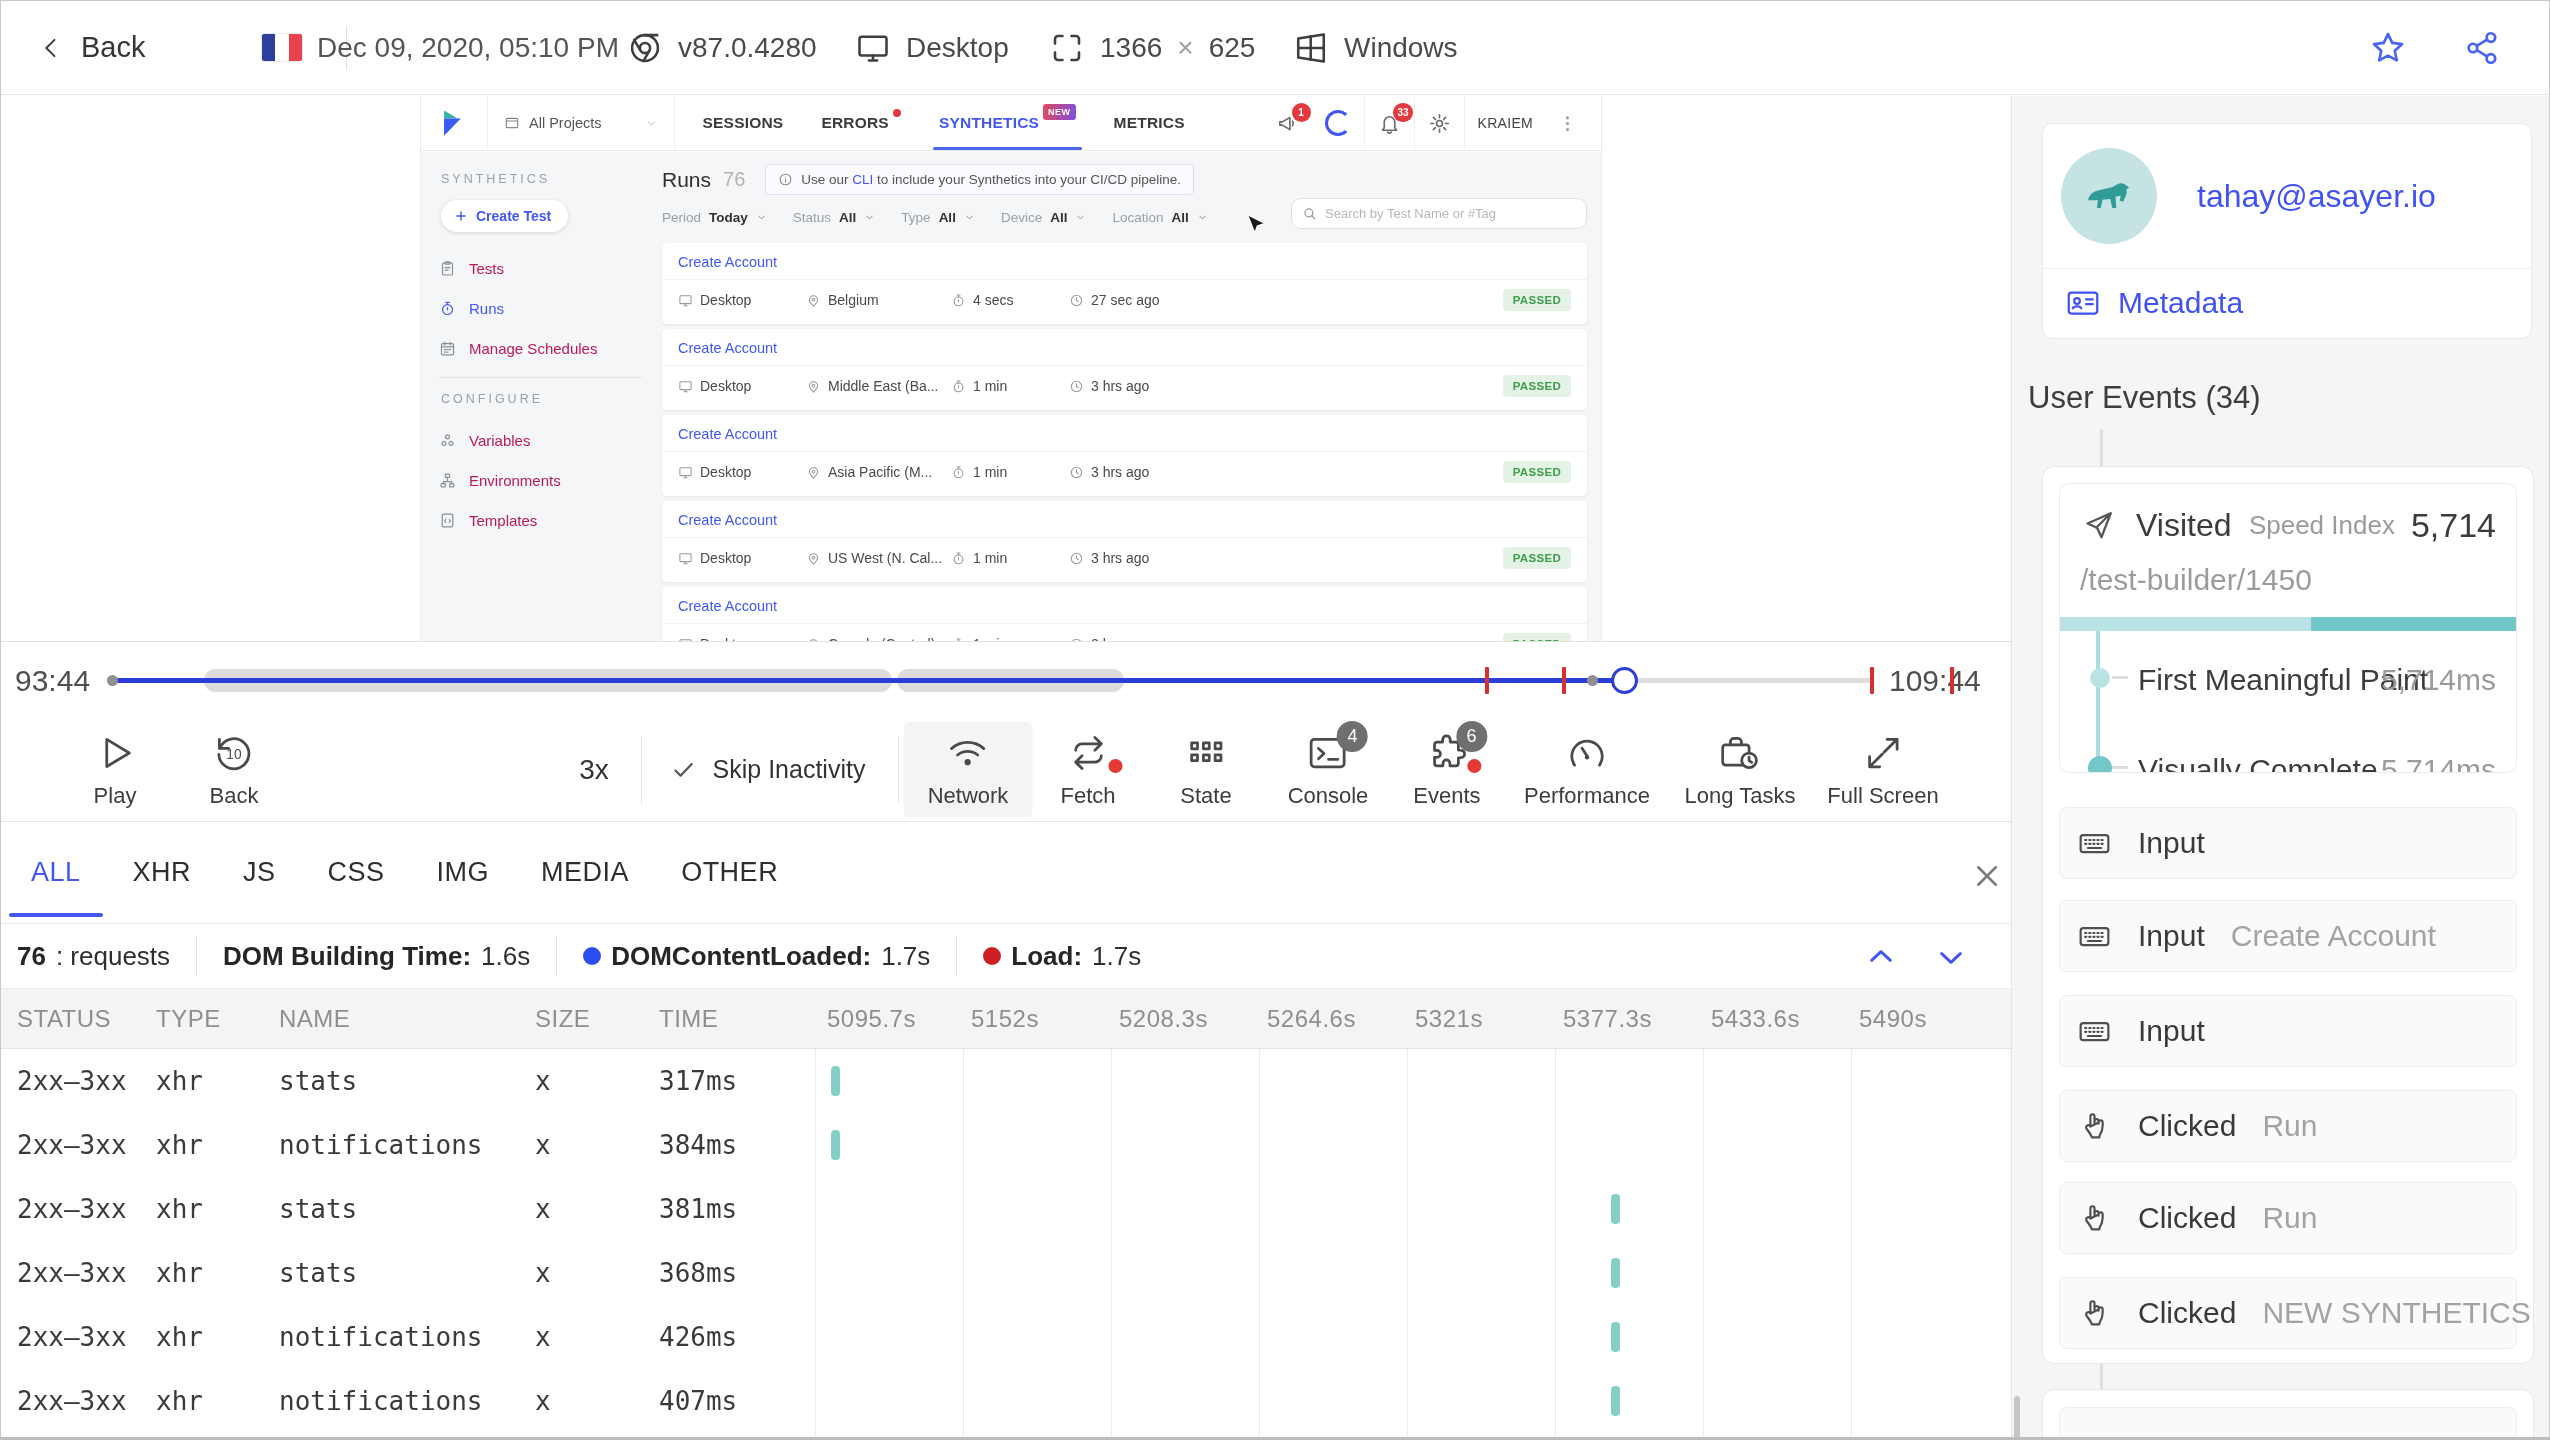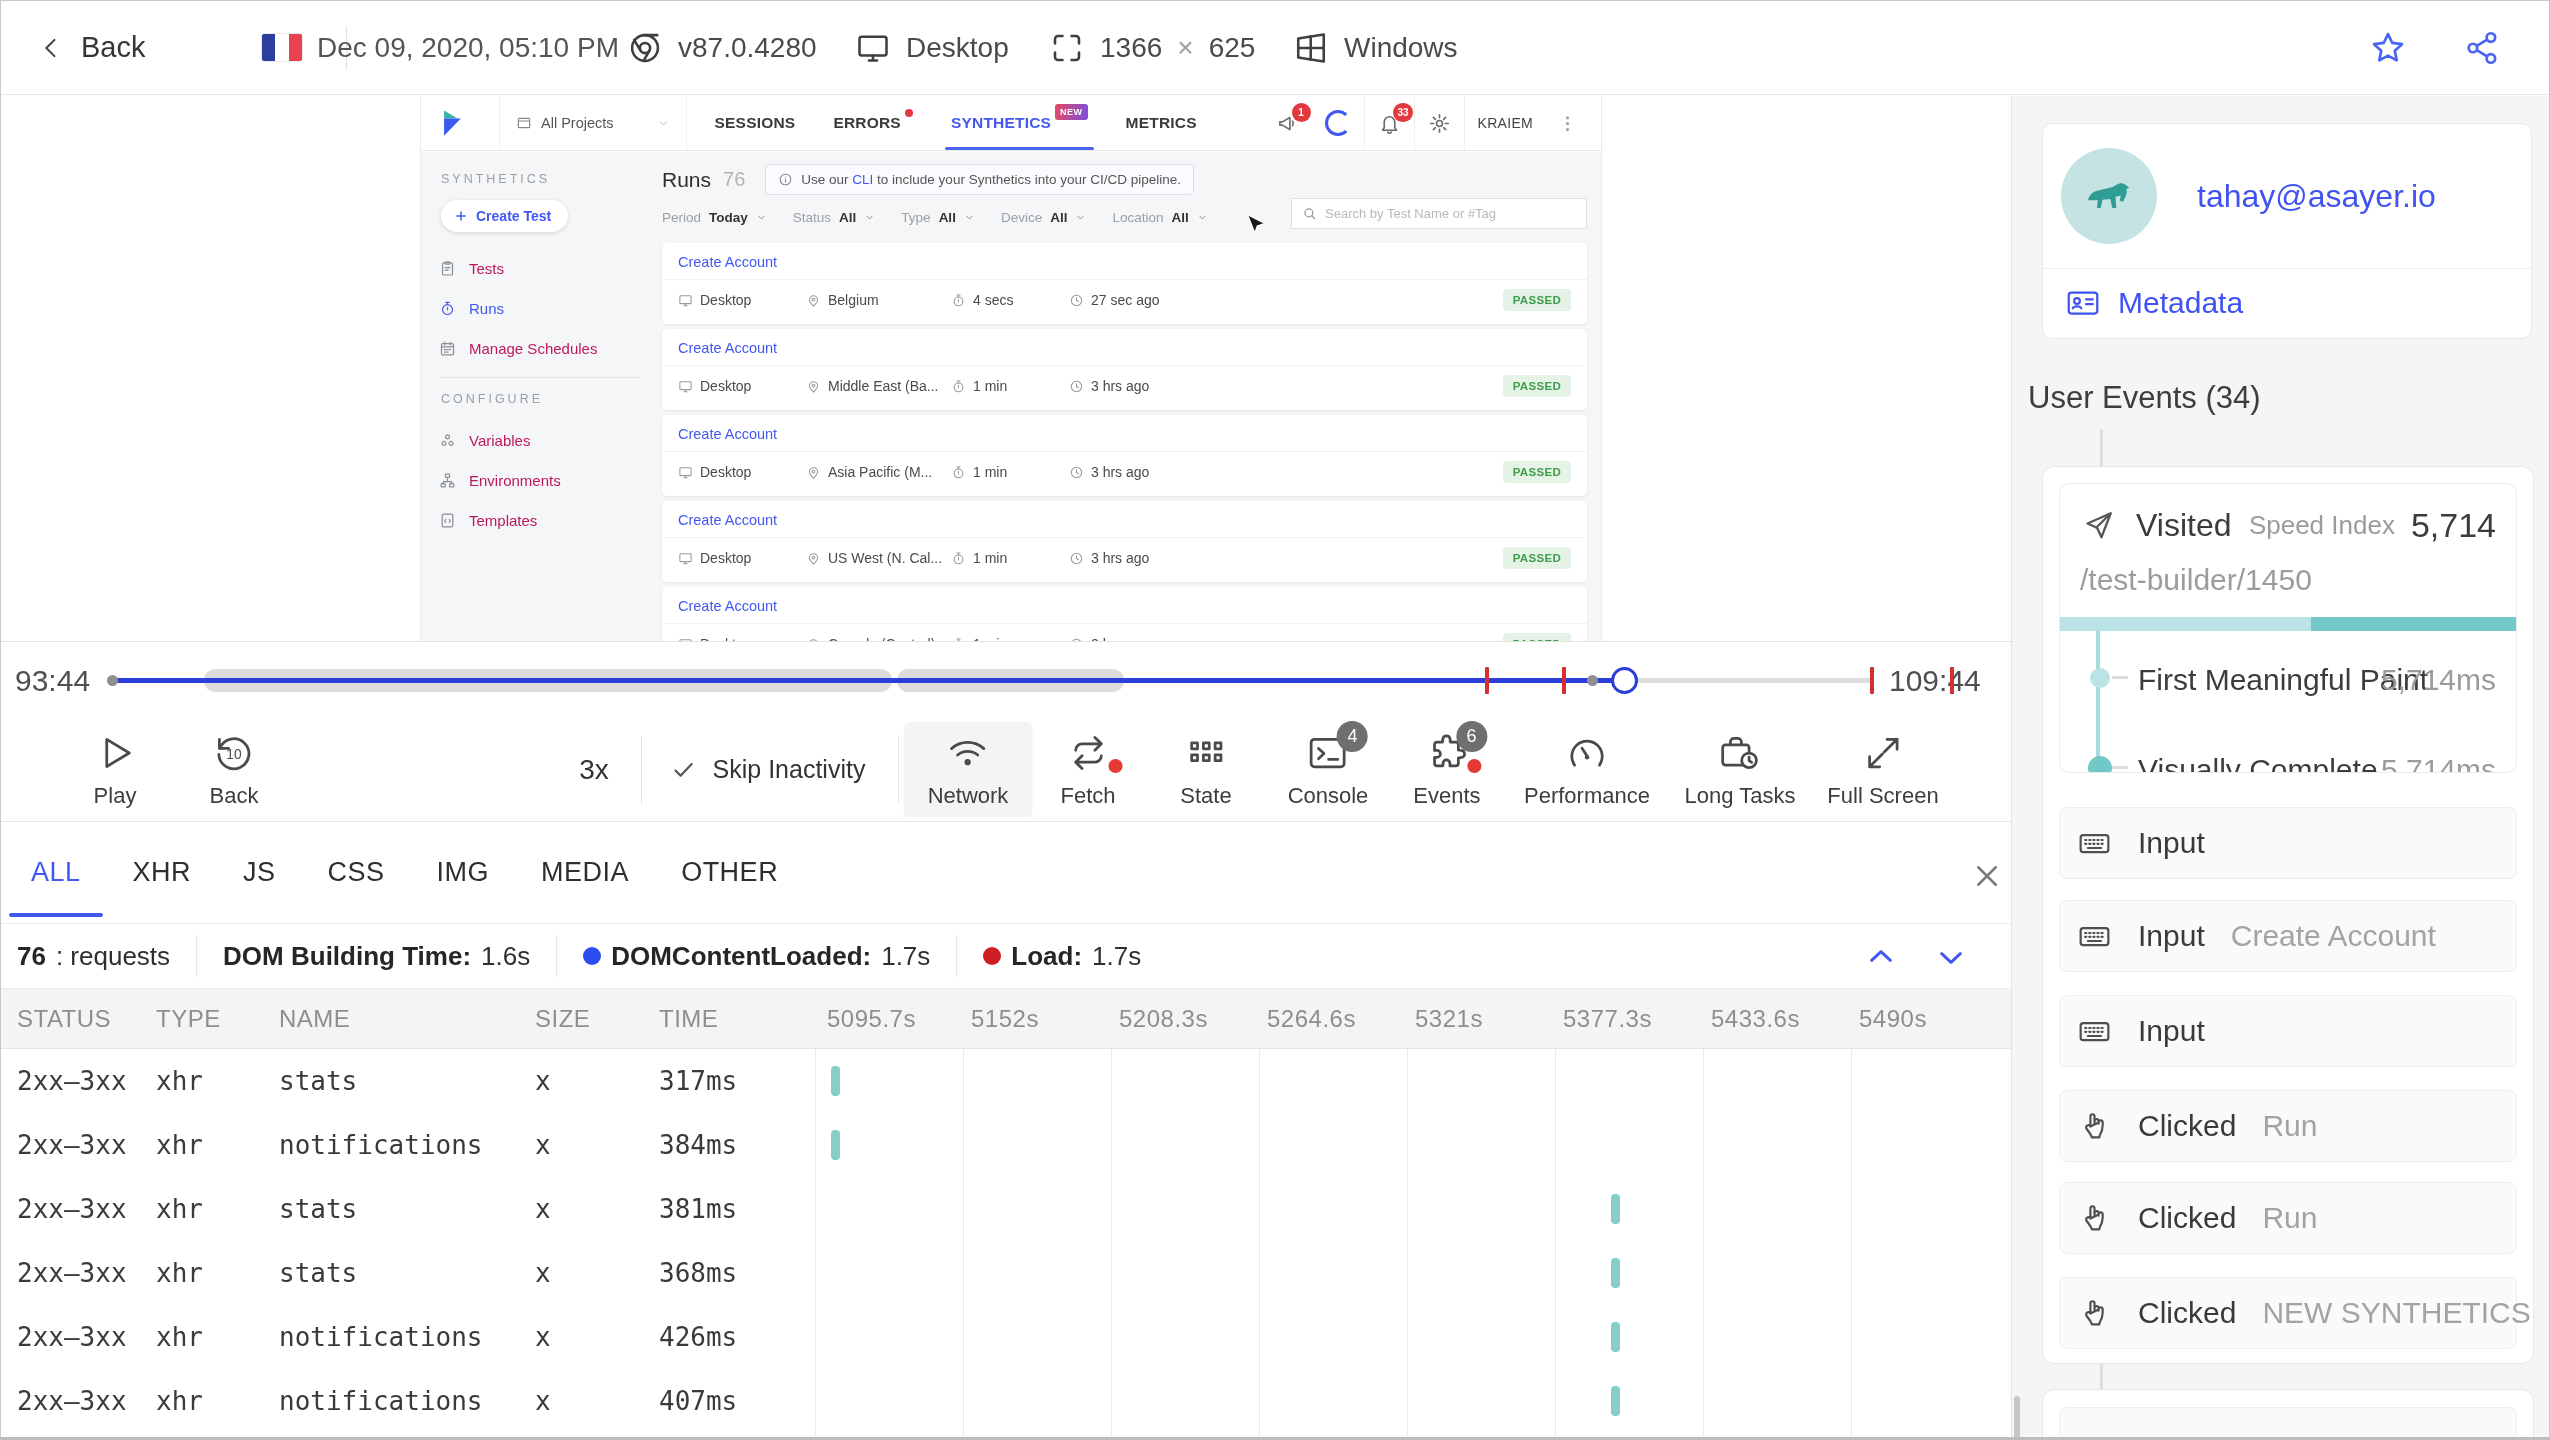--- a/index.html
+++ b/index.html
@@ -27,21 +27,21 @@
   .tb-os{left:1292px}
   .tb-action{top:22px;height:50px;width:50px;align-items:center;justify-content:center;color:#4864f4;cursor:pointer}
   .tb-action .ic{width:38px;height:38px;color:#4864f4}
   .tb-star{left:2362px}.tb-share{left:2456px}
 
   
   .stage{position:absolute;top:95px;left:0;width:2010px;height:545px;background:#fff;overflow:hidden}
   .app{position:absolute;left:420px;top:0;width:1180px;height:545px;background:#fff;box-shadow:0 0 0 1px rgba(0,0,0,.08);overflow:hidden}
   .app-nav{height:55px;display:flex;align-items:center;border-bottom:1px solid #e8e8e8;padding:0 12px;background:#fff}
   .app-logo{width:34px;height:34px;margin-left:4px}
-  .proj{height:100%;display:flex;align-items:center;gap:9px;margin-left:28px;padding:0 16px;border-left:1px solid #f0f0f0;border-right:1px solid #f0f0f0;color:#555;font-size:14.5px;cursor:pointer}
+  .proj{height:100%;display:flex;align-items:center;gap:9px;margin-left:16px;padding:0 16px;border-left:1px solid #f0f0f0;border-right:1px solid #f0f0f0;color:#555;font-size:14.5px;cursor:pointer}
   .proj .ic{width:16px;height:16px;color:#888}
   .proj .chev{width:13px;height:13px;margin-left:34px;color:#b5b5b5}
   .app-tabs{display:flex;height:100%;margin-left:28px;gap:38px;align-items:center}
   .app-tab{position:relative;display:flex;align-items:center;gap:4px;font-size:15.5px;font-weight:700;color:#3a3a3a;letter-spacing:.2px;height:100%;cursor:pointer}
   .app-tab.active{color:#4257ef}
   .app-tab.active::after{content:"";position:absolute;left:-6px;right:-6px;bottom:0;height:3.5px;background:#4c66f0;border-radius:3px}
   .tab-dot{width:8px;height:8px;border-radius:50%;background:#e3383d;align-self:flex-start;margin-top:13px}
   .tab-new{background:linear-gradient(100deg,#e5485f,#7d4fe0);color:#fff;font-size:9px;font-weight:700;padding:3px 5px;border-radius:3px;align-self:flex-start;margin-top:8px;letter-spacing:.5px}
   .app-nav-right{margin-left:auto;display:flex;align-items:center;height:100%}
   .anr{position:relative;display:flex;align-items:center;justify-content:center;height:100%;padding:0 13px;color:#6b6b6b;cursor:pointer}
@@ -66,21 +66,21 @@
   .runs-title{font-size:21px;color:#2f2f2f}
   .runs-count{font-size:20px;color:#b3b3b3}
   .cli-banner{display:flex;align-items:center;gap:8px;border:1px solid #dcdcf2;background:#fbfbff;border-radius:5px;padding:7px 12px;font-size:13.5px;color:#555;margin-left:8px}
   .cli-banner .ic{width:15px;height:15px;color:#888}
   .cli-banner .link{color:#4257ef;cursor:pointer}
   .filters{display:flex;align-items:center;gap:26px;margin-top:15px;font-size:13.5px}
   .flt{display:flex;gap:8px;align-items:center;cursor:pointer}
   .flt .lab{color:#9aa0a6}
   .flt .val{color:#333;font-weight:700}
   .flt .ic{width:11px;height:11px;color:#777}
-  .app-search{position:absolute;top:46px;right:14px;width:296px;height:31px;border:1px solid #e0e0e0;border-radius:1px;background:#fff;display:flex;align-items:center;padding:0 10px;gap:8px}
+  .app-search{position:absolute;top:46px;right:14px;width:296px;height:31px;border:1px solid #e0e0e0;border-radius:10px;background:#fff;display:flex;align-items:center;padding:0 10px;gap:8px}
   .app-search .ic{width:15px;height:15px;color:#999}
   .app-search input{border:0;outline:0;flex:1;font-size:13px;color:#555;font-family:inherit;background:transparent}
   .runs-list{margin-top:18px}
   .run-card{background:#fff;border-radius:5px;box-shadow:0 1px 3px rgba(0,0,0,.07);margin-bottom:5px;height:81px;overflow:hidden}
   .run-title{padding:11px 16px 9px;font-size:14.5px;color:#4257ef;border-bottom:1px solid #f1f1f1;cursor:pointer}
   .run-row{display:flex;align-items:center;height:40px;padding:0 16px;font-size:14px;color:#4a4a4a}
   .cellc{display:flex;align-items:center;gap:7px}
   .cellc .ic{width:15px;height:15px;color:#9a9a9a}
   .c-dev{width:128px}.c-loc{width:145px}.c-dur{width:118px}.c-ago{flex:1}
   .pass{margin-left:auto;background:#e4f3e6;color:#3f9e4d;font-size:11.5px;font-weight:700;padding:5px 10px;border-radius:4px;letter-spacing:.3px}

